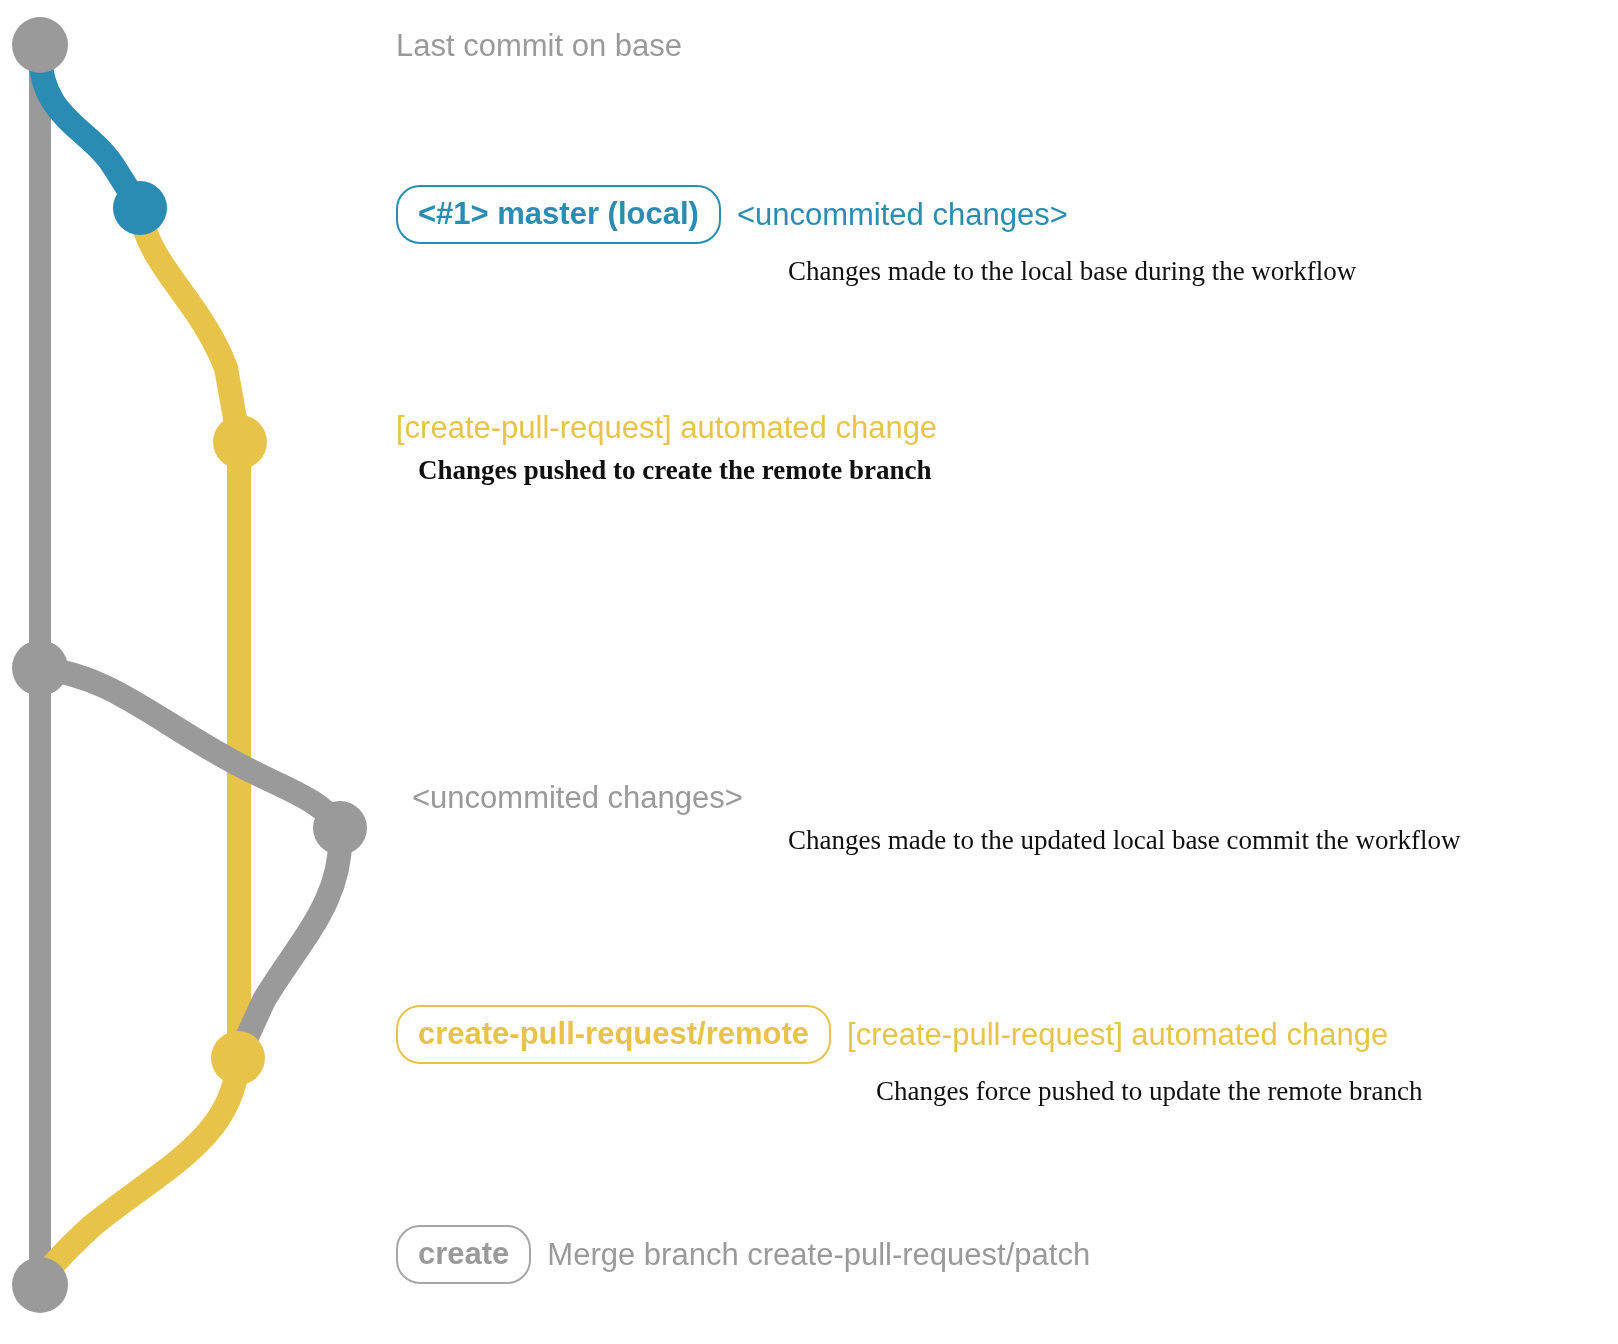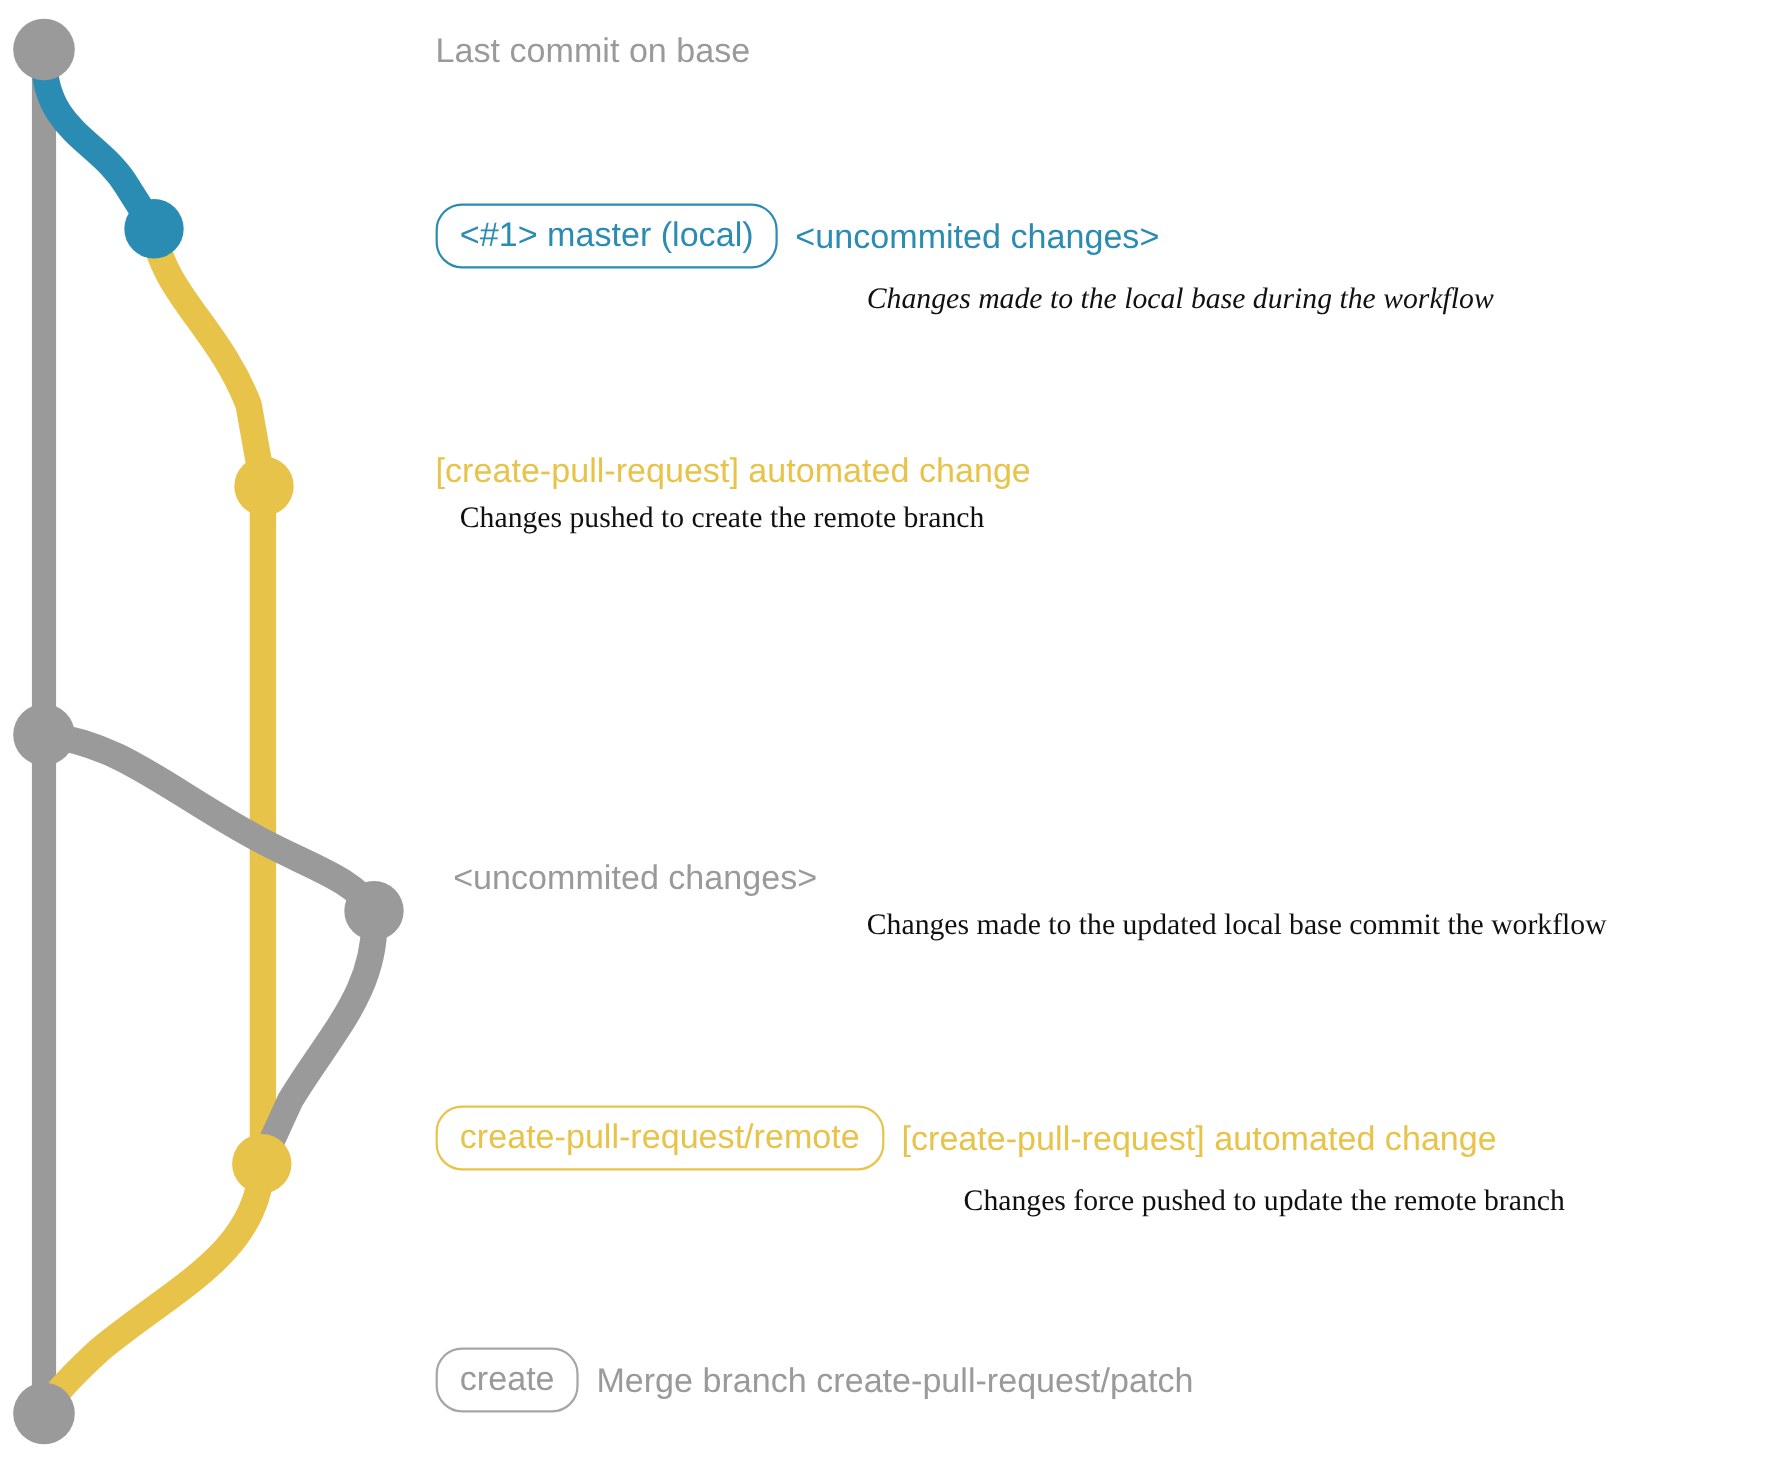--- a/index.html
+++ b/index.html
@@ -50,20 +50,21 @@
     align-items: center;
     justify-content: center;
     border: 2px solid #8c8c8c;
     border-radius: 24px;
     color: #8c8c8c;
     font-size: 31px;
     line-height: 1;
     padding: 11px 20px 13px 20px;
     background: #ffffff;
     box-sizing: border-box;
+    font-weight: bold;
   }
   .badge.blue { border-color: #2b8cb3; color: #2b8cb3; }
   .badge.yellow { border-color: #e8c34a; color: #e8c34a; }
   .badge.gray { border-color: #a6a6a6; color: #9a9a9a; }
 
   .msg {
     font-size: 31px;
     line-height: 1;
     margin-left: 16px;
     white-space: nowrap;
@@ -75,22 +76,22 @@
   .msg.nobadge { margin-left: 0; }
 
   .desc {
     font-family: "Liberation Serif", serif;
     font-size: 27px;
     line-height: 1;
     color: #101010;
     white-space: nowrap;
     margin-top: 14px;
   }
-  .desc.indent-a { margin-left: 392px; font-style: italic; }
-  .desc.indent-b { margin-left: 22px; }
+  .desc.indent-a { margin-left: 392px; }
+  .desc.indent-b { margin-left: 22px; font-weight: bold; }
   .desc.indent-c { margin-left: 392px; }
   .desc.indent-d { margin-left: 480px; }
 </style>
 </head>
 <body>
 
 <svg id="graph" viewBox="0 0 400 1344" width="400" height="1344">
 
   <path d="M 40 45 L 40 1285" stroke="#9a9a9a" stroke-width="22" fill="none" stroke-linecap="butt"></path>
 

